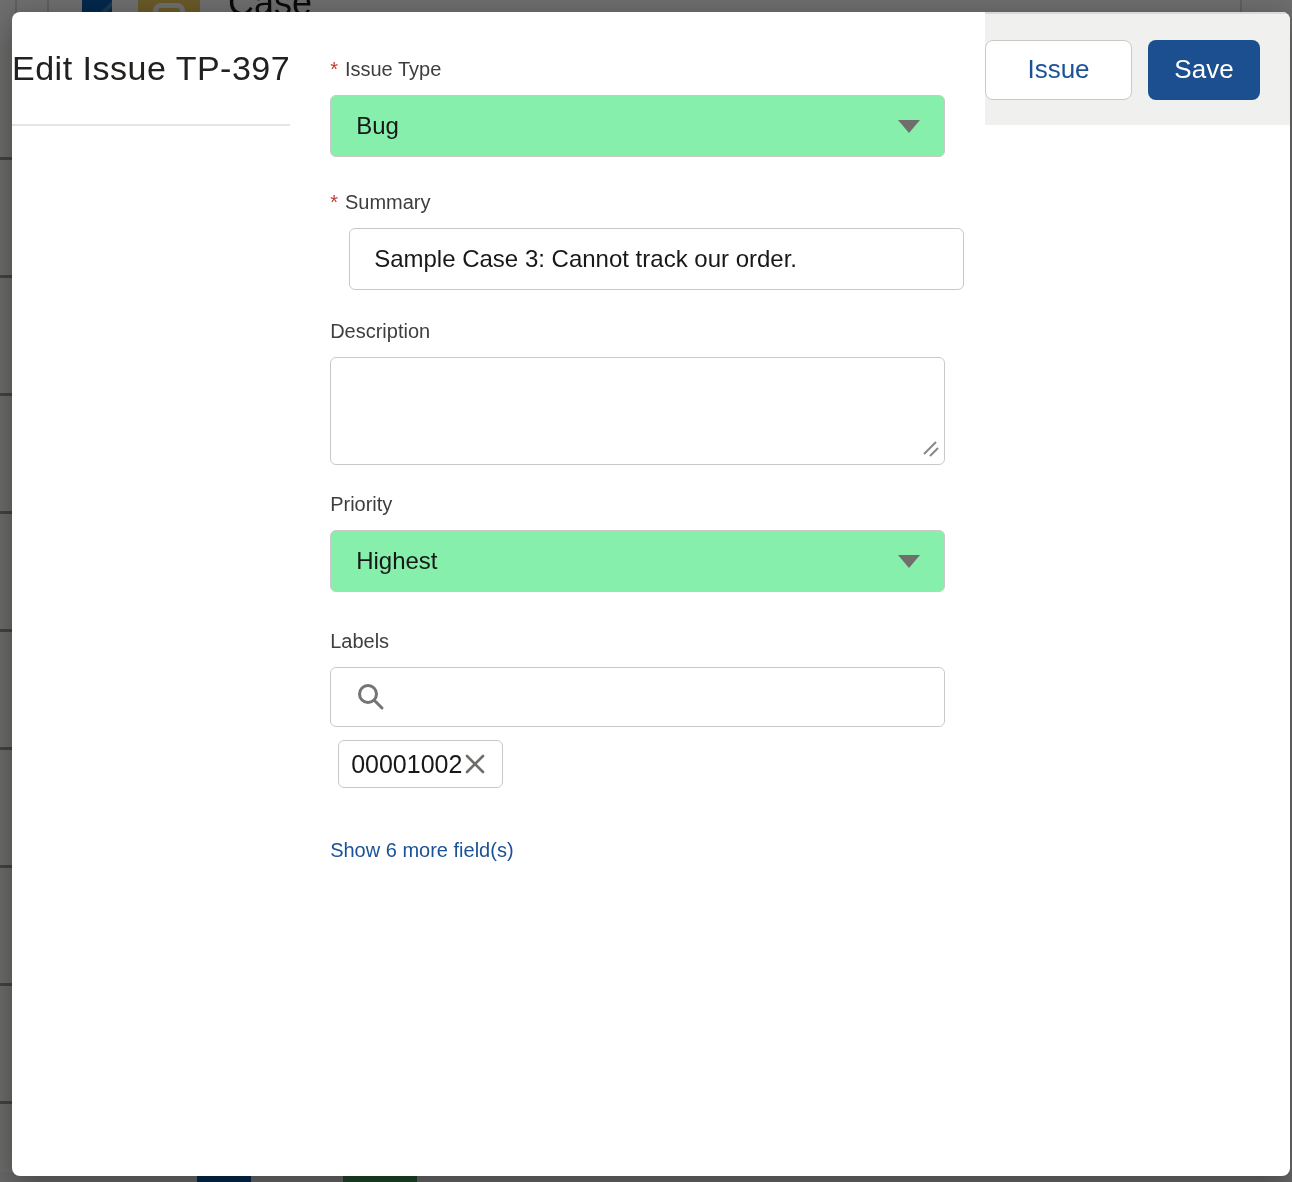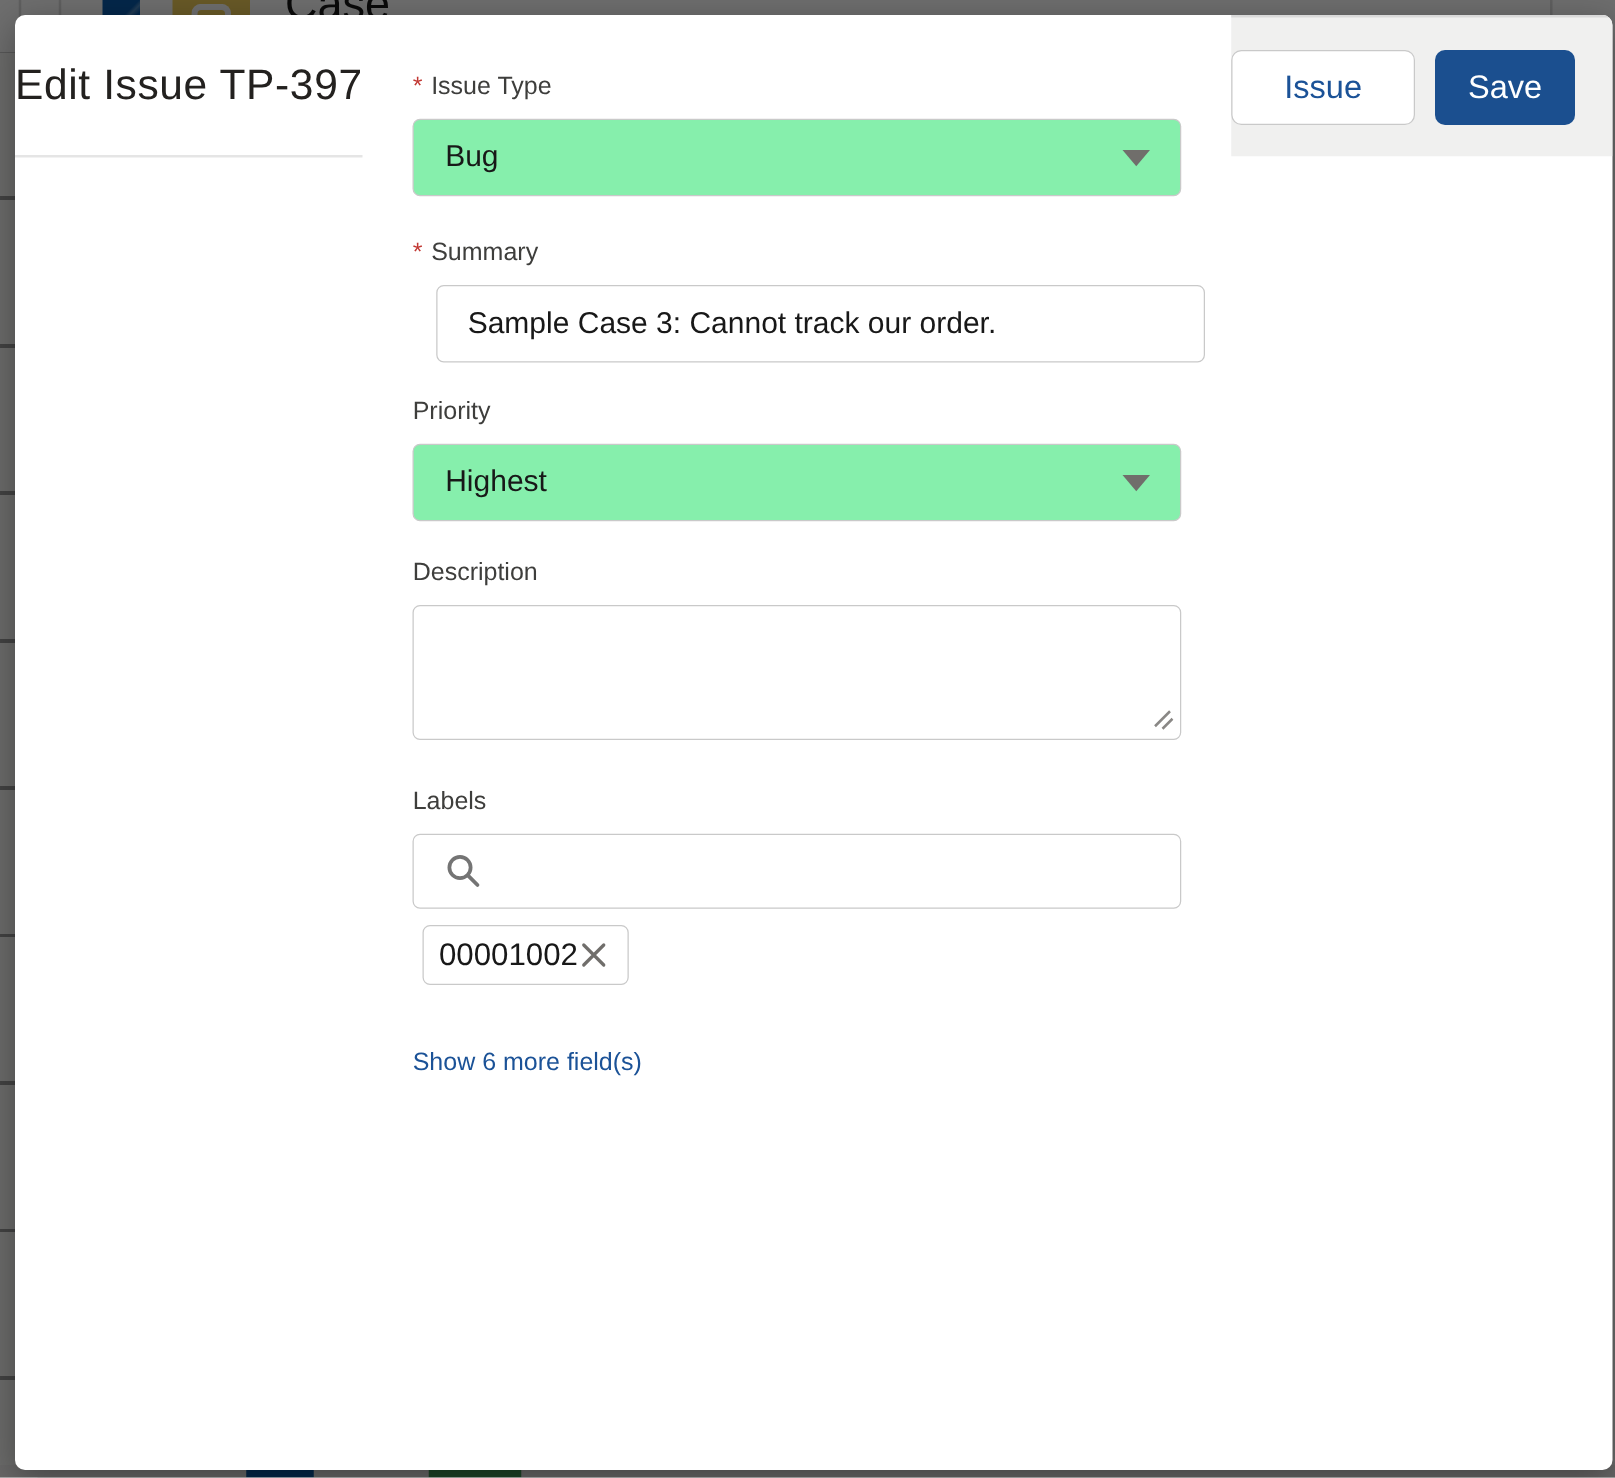--- a/index.html
+++ b/index.html
@@ -122,42 +122,42 @@
       
       <div class="field mt32">
         <div class="field-label">
           <span class="req">*</span>
           <span>Summary</span>
         </div>
         <input class="text-input" type="text" value="Sample Case 3: Cannot track our order." style="">
       </div>
 
       
-      <div class="field mt26">
-        <div class="field-label">
-          <span>Priority</span>
-        </div>
-        <div class="select-box">
-          <span>Highest</span>
-          <span class="select-arrow"></span>
-        </div>
-      </div>
-
-      
       <div class="field mt28">
         <div class="field-label">
           <span>Description</span>
         </div>
         <div class="textarea-wrap">
           <textarea class="desc-textarea" style=""></textarea>
           <span class="resize-handle">
             <svg width="18" height="18" viewBox="0 0 18 18">
               <path d="M3 15 L15 3 M9 17 L17 9" stroke="#8a8886" stroke-width="2" fill="none"></path>
             </svg>
           </span>
+        </div>
+      </div>
+
+      
+      <div class="field mt26">
+        <div class="field-label">
+          <span>Priority</span>
+        </div>
+        <div class="select-box">
+          <span>Highest</span>
+          <span class="select-arrow"></span>
         </div>
       </div>
 
       
       <div class="field mt36">
         <div class="field-label">
           <span>Labels</span>
         </div>
         <div class="search-box">
           <span class="search-icon">

